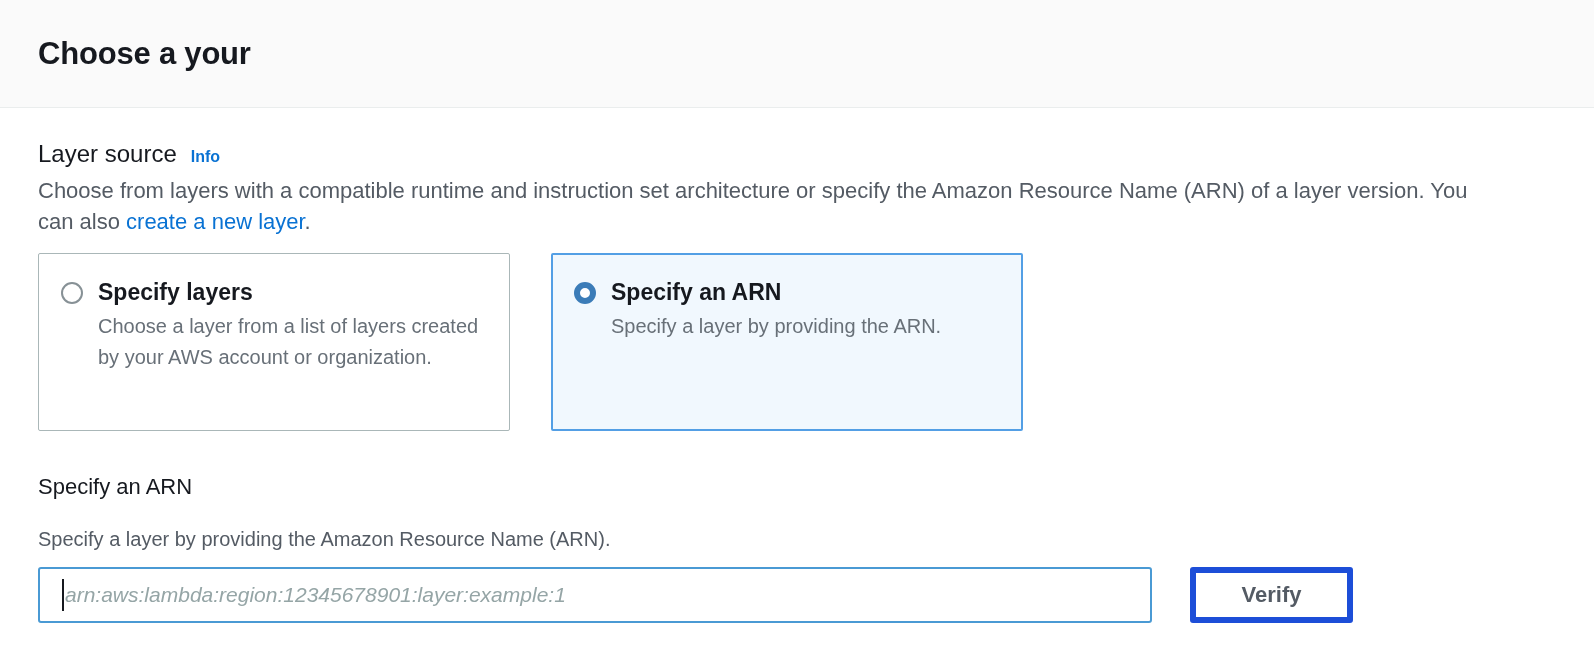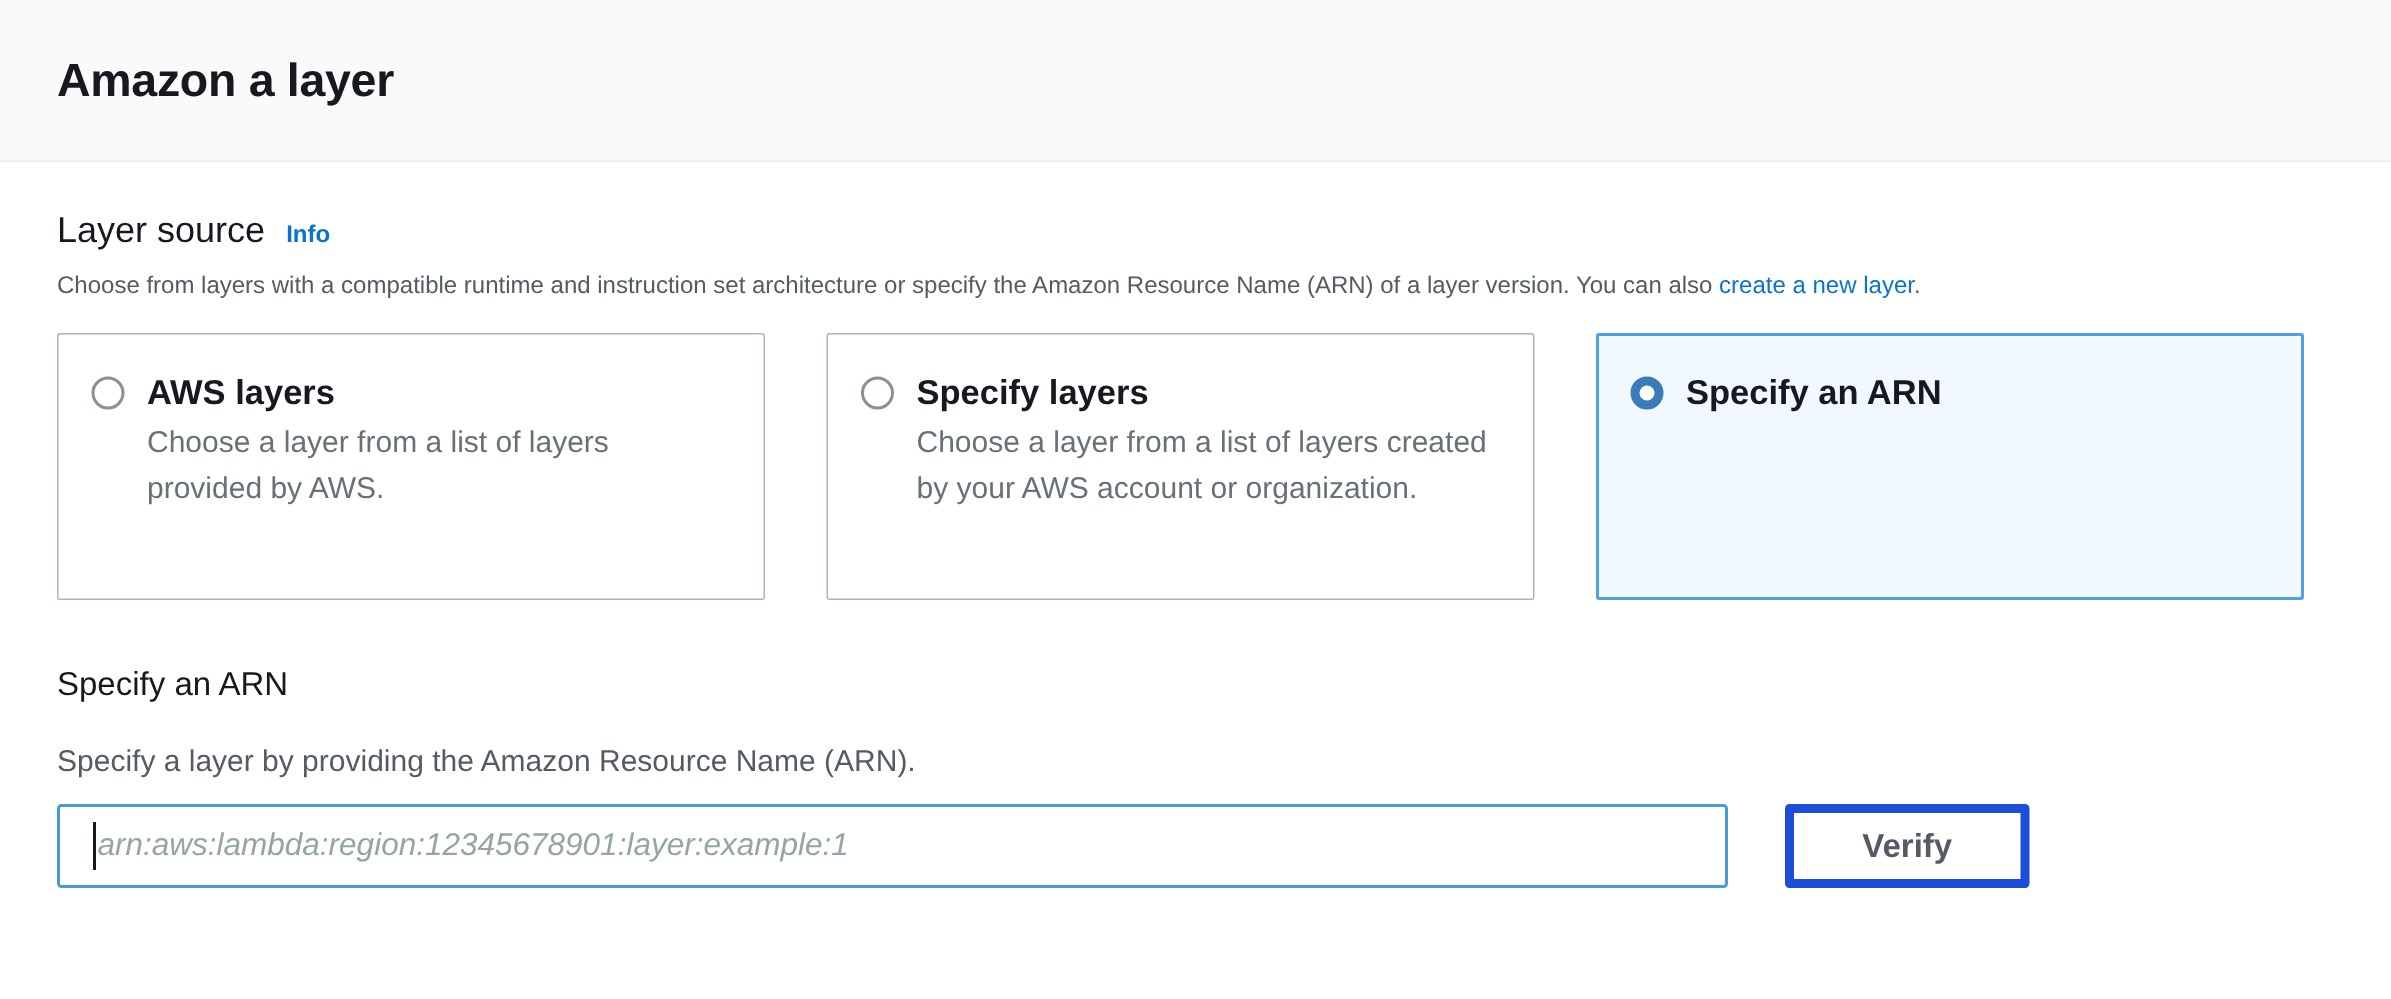--- a/index.html
+++ b/index.html
@@ -50,21 +50,21 @@
     font-weight: 400;
   }
   .info-link {
     font-size: 16px;
     font-weight: bold;
     color: #0972d3;
     cursor: pointer;
   }
 
   .field-description {
-    font-size: 16px;
+    font-size: 22px;
     line-height: 31px;
     color: #545b64;
     max-width: 1440px;
     margin: 0 0 16px 0;
   }
   .inline-link {
     color: #0972d3;
     cursor: pointer;
   }
 
@@ -180,61 +180,53 @@
     font-size: 22px;
     font-weight: bold;
     color: #545b64;
     cursor: pointer;
   }
 </style>
 </head>
 <body>
 
 <div class="modal-header">
-  <h1 class="modal-title">Amazon a layer</h1>
+  <h1 class="modal-title">Choose a your</h1>
 </div>
 
 <div class="modal-body">
 
   <div class="field-label-row">
     <span class="field-label">Layer source</span>
     <span class="info-link">Info</span>
   </div>
 
   <p class="field-description">
     <span>Choose from layers with a compatible runtime and instruction set architecture or specify the Amazon Resource Name (ARN) of a layer version. You can also </span><span class="inline-link">create a new layer</span><span>.</span>
   </p>
 
   <div class="radio-card-group">
 
-    <div class="radio-card">
-      <div class="radio-card-inner">
-        <span class="radio-dot"></span>
-        <div class="radio-card-text">
-          <div class="radio-card-title">AWS layers</div>
-          <div class="radio-card-desc">Choose a layer from a list of layers provided by AWS.</div>
-        </div>
-      </div>
-    </div>
 
     <div class="radio-card">
       <div class="radio-card-inner">
         <span class="radio-dot"></span>
         <div class="radio-card-text">
           <div class="radio-card-title">Specify layers</div>
           <div class="radio-card-desc">Choose a layer from a list of layers created by your AWS account or organization.</div>
         </div>
       </div>
     </div>
 
     <div class="radio-card selected">
       <div class="radio-card-inner">
         <span class="radio-dot"></span>
         <div class="radio-card-text">
           <div class="radio-card-title">Specify an ARN</div>
+          <div class="radio-card-desc">Specify a layer by providing the ARN.</div>
         </div>
       </div>
     </div>
 
   </div>
 
   <div class="section-title">Specify an ARN</div>
   <div class="section-desc">Specify a layer by providing the Amazon Resource Name (ARN).</div>
 
   <div class="input-row">

